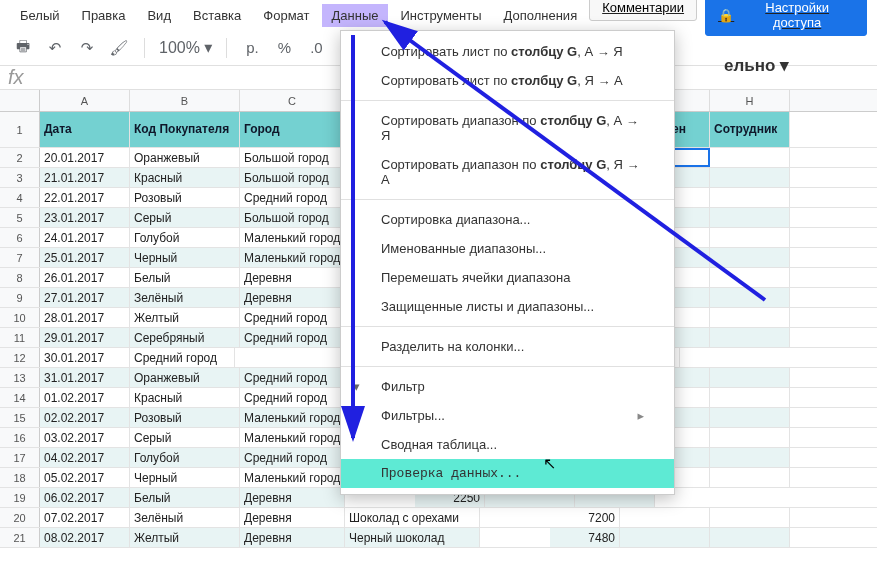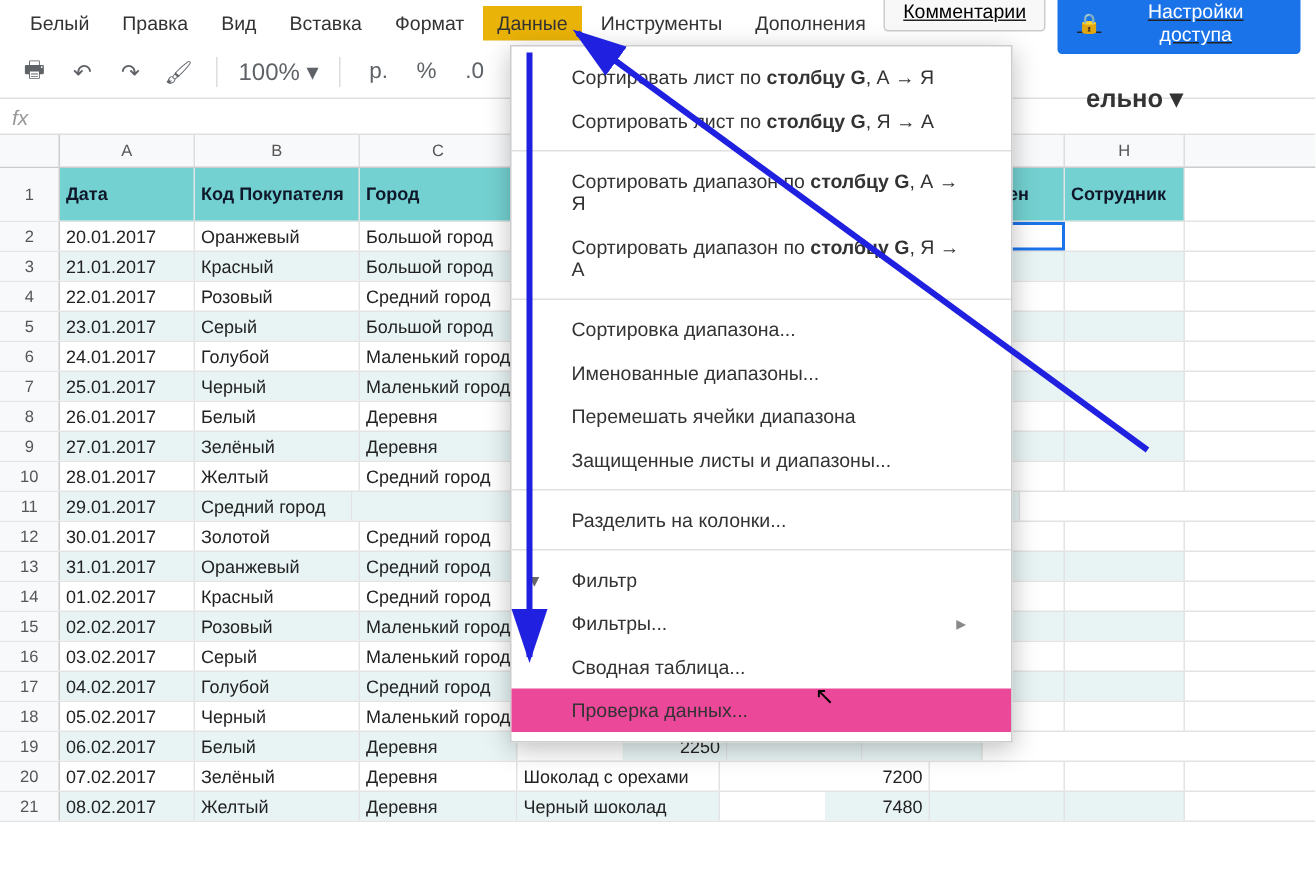--- a/index.html
+++ b/index.html
@@ -1,47 +1,47 @@
 <!DOCTYPE html>
 <html><head>
 <meta charset="utf-8">
 <style>
   * { box-sizing: border-box; margin: 0; padding: 0; }
   body { font-family: Arial, sans-serif; font-size: 13px; color: #222; background: #fff; width: 877px; height: 581px; overflow: hidden; position: relative; }
   .menubar { display: flex; align-items: center; height: 30px; padding: 0 10px; gap: 2px; }
   .menu-item { padding: 4px 10px; cursor: pointer; color: #333; font-size: 13px; }
-  .menu-item.active { background: #eab308; }
+  .menu-item.active { background: #c4b5fd; }
   .right-buttons { margin-left: auto; display: flex; gap: 8px; align-items: flex-start; text-decoration: underline; }
   .btn { border: 1px solid #ccc; background: #f8f8f8; padding: 5px 12px; border-radius: 3px; font-size: 13px; cursor: pointer; }
   .btn.primary { background: #1a73e8; color: #fff; border-color: #1a73e8; display: flex; align-items: center; gap: 6px; }
   .toolbar { display: flex; align-items: center; height: 36px; padding: 0 12px; gap: 10px; border-bottom: 1px solid #e0e0e0; color: #5f6368; }
   .tool-icon { width: 22px; height: 22px; display: flex; align-items: center; justify-content: center; cursor: pointer; font-size: 15px; }
   .tool-sep { width: 1px; height: 20px; background: #ddd; margin: 0 4px; }
   .zoom { font-size: 16px; }
   .fxrow { display: flex; align-items: center; height: 24px; border-bottom: 1px solid #e0e0e0; padding: 0 8px; }
-  .fx { font-style: italic; color: #999; font-size: 14px; width: 30px; }
+  .fx { font-style: italic; color: #999; font-size: 20px; width: 30px; }
   .grid { position: relative; }
   .col-headers { display: flex; height: 22px; background: #f8f9fa; border-bottom: 1px solid #ccc; }
   .rownum-gutter { width: 40px; background: #f8f9fa; border-right: 1px solid #ccc; }
   .col-h { border-right: 1px solid #ddd; text-align: center; font-size: 11px; color: #555; line-height: 22px; }
   .row { display: flex; height: 20px; border-bottom: 1px solid #e3e3e3; }
   .row.header-row { height: 36px; }
   .rownum { width: 40px; background: #f8f9fa; border-right: 1px solid #ccc; text-align: center; font-size: 11px; color: #555; display: flex; align-items: center; justify-content: center; }
   .cell { border-right: 1px solid #e3e3e3; padding: 0 4px; display: flex; align-items: center; font-size: 12px; overflow: hidden; white-space: nowrap; }
   .row.header-row .cell { background: #74d1d1; font-weight: bold; color: #0f172a; align-items: center; line-height: 1.2; white-space: normal; }
   .row.even .cell { background: #e8f4f4; }
   .col-A { width: 90px; } .col-B { width: 110px; } .col-C { width: 105px; }
   .col-D { width: 135px; } .col-E { width: 70px; margin-top: 28px; } .col-F { width: 70px; }
   .col-G { width: 90px; } .col-H { width: 80px; }
   .col-E, .col-F { justify-content: flex-end; }
   .row.header-row .col-E, .row.header-row .col-F { justify-content: flex-start; }
   .selected-cell { border: 2px solid #1a73e8; background: #fff !important; }
   .dropdown { position: absolute; top: 30px; left: 340px; width: 335px; background: #fff; border: 1px solid #ccc; box-shadow: 0 4px 16px rgba(0,0,0,0.25); z-index: 100; padding: 6px 0; font-size: 13px; }
   .dd-item { padding: 7px 30px 7px 40px; cursor: pointer; color: #333; display: flex; align-items: center; position: relative; }
-  .dd-item:hover, .dd-item.hover { background: #ec4899; }
+  .dd-item:hover, .dd-item.hover { background: #5eead4; font-family: Liberation Mono, monospace; }
   .dd-sep { height: 1px; background: #e0e0e0; margin: 5px 0; }
   .dd-arrow { margin-left: auto; color: #888; }
   .dd-icon { position: absolute; left: 12px; color: #666; }
   .cursor-ptr { position: absolute; left: 543px; top: 454px; font-size: 16px; z-index: 200; color: #000; }
   .arrow-svg { position: absolute; top: 0; left: 0; pointer-events: none; z-index: 150; }
   .extra-label { position: absolute; top: 55px; left: 724px; font-size: 17px; font-weight: bold; color: #333; }
 </style>
 </head>
 <body>
 
@@ -200,31 +200,31 @@
         <div class="cell col-C">Средний город</div>
         <div class="cell col-D"></div>
         <div class="cell col-E"></div>
         <div class="cell col-F">5720</div>
         <div class="cell col-G"></div>
         <div class="cell col-H"></div>
       </div>
       <div class="row even">
     <div class="rownum">11</div>
         <div class="cell col-A">29.01.2017</div>
+        <div class="cell col-B">Серебряный</div>
         <div class="cell col-C">Средний город</div>
         <div class="cell col-D"></div>
         <div class="cell col-E"></div>
         <div class="cell col-F">6150</div>
         <div class="cell col-G"></div>
         <div class="cell col-H"></div>
       </div>
       <div class="row ">
     <div class="rownum">12</div>
         <div class="cell col-A">30.01.2017</div>
-        <div class="cell col-B">Золотой</div>
         <div class="cell col-C">Средний город</div>
         <div class="cell col-D"></div>
         <div class="cell col-E"></div>
         <div class="cell col-F">8400</div>
         <div class="cell col-G"></div>
         <div class="cell col-H"></div>
       </div>
       <div class="row even">
     <div class="rownum">13</div>
         <div class="cell col-A">31.01.2017</div>

